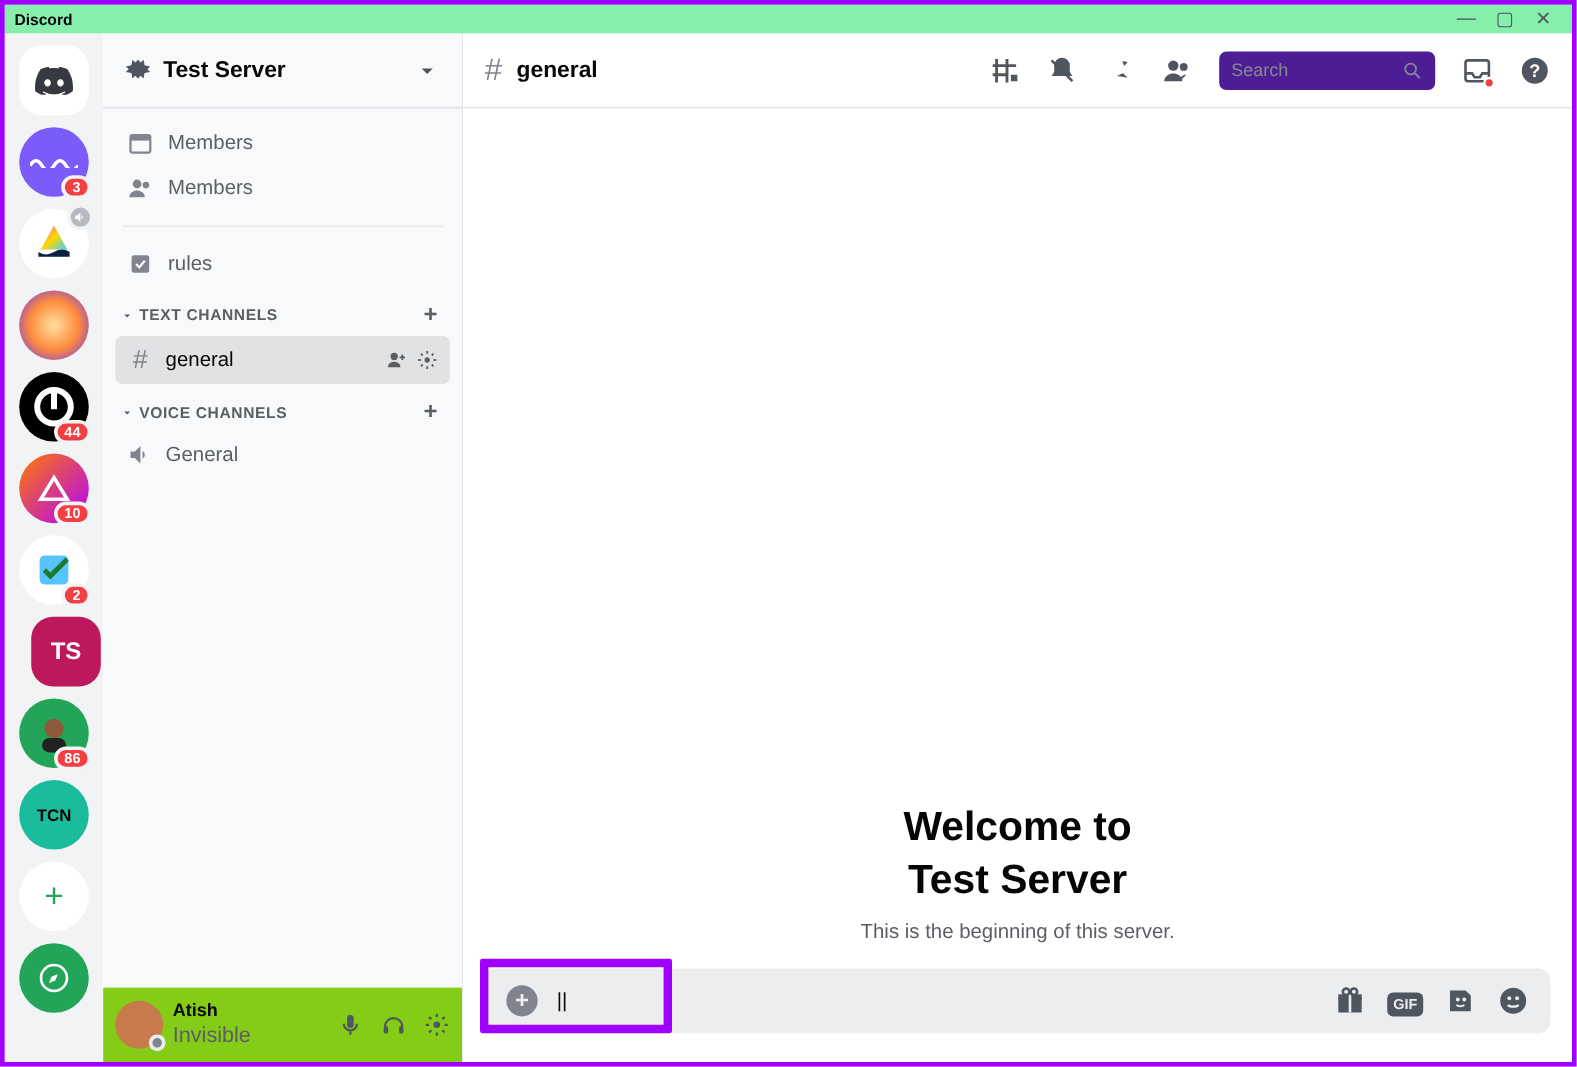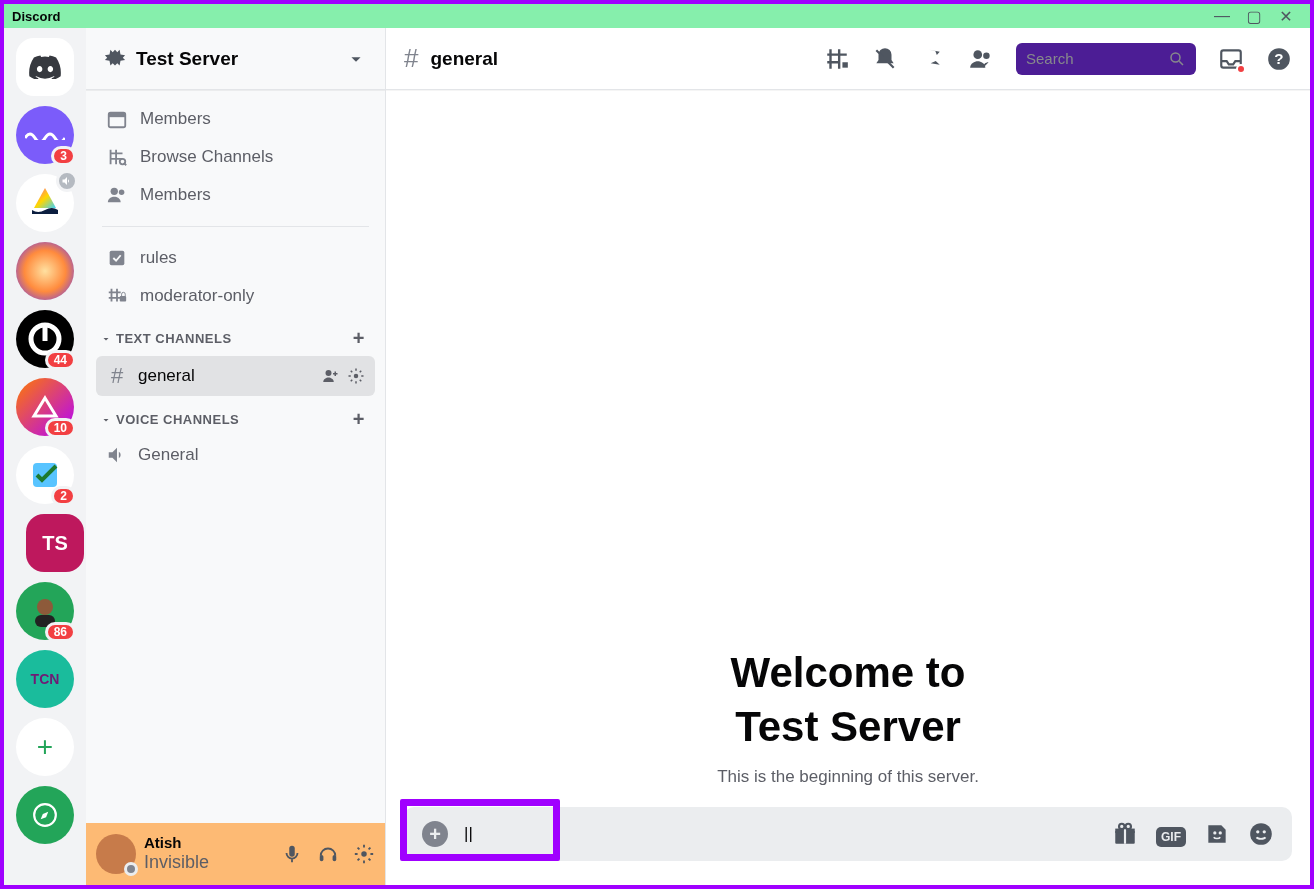--- a/index.html
+++ b/index.html
@@ -14,21 +14,21 @@
   
   .rail { width: 82px; background: #f2f3f5; display: flex; flex-direction: column; align-items: center; padding-top: 10px; gap: 10px; }
   .server-pill { width: 58px; height: 58px; border-radius: 50%; background: #fff; display: flex; align-items: center; justify-content: center; position: relative; cursor: pointer; }
   .server-pill.selected { border-radius: 18px; background: #fff; }
   .server-pill.purple { background: #7b5cfa; }
   .server-pill.black { background: #000; }
   .server-pill.green-av { background: #23a559; }
   .server-pill.grad1 { background: linear-gradient(135deg,#ff7b00,#b300ff); }
   .server-pill.teal { background: #1abc9c; }
   .server-pill.blue-round { background: #be185d; border-radius: 18px; color:#fff; font-weight:700; font-size:20px;margin-left:20px; }
-  .server-pill .inner-txt { color: #701a75; font-weight: 700; }
+  .server-pill .inner-txt { color: #000000; font-weight: 700; }
   .server-pill .badge { position: absolute; bottom: -2px; right: -2px; background: #f23f42; color: #fff; font-size: 12px; font-weight: 700; border-radius: 10px; padding: 1px 6px; border: 3px solid #f2f3f5; line-height: 1; }
   .server-pill .mute-dot { position: absolute; top: -4px; right: -4px; width: 22px; height: 22px; background: #b5bac1; border-radius: 50%; border: 3px solid #f2f3f5; display:flex; align-items:center; justify-content:center; }
   .rail .add-server { background: #fff; color: #23a559; font-size: 28px; font-weight: 400; }
   .rail .explore { background: #23a559; color: #fff; }
   .discord-logo svg { width: 32px; height: 24px; }
   .sailboat { background: #fff; }
   .wave-icon { width:40px; height:10px; }
 
   
   .sidebar { width: 300px; background: #f8f9fa; display: flex; flex-direction: column; border-right: 1px solid #e3e5e8; }
@@ -38,39 +38,39 @@
   .sidebar-list { flex: 1; overflow: auto; padding: 10px 10px; }
   .sb-item { display: flex; align-items: center; gap: 12px; padding: 8px 10px; border-radius: 6px; color: #5c5e66; font-size: 17px; font-weight: 500; cursor: pointer; }
   .sb-item .ico { width: 22px; display:flex; justify-content:center; color:#80848e; }
   .sb-divider { height: 1px; background: #e3e5e8; margin: 12px 6px; }
   .sb-category { display: flex; align-items: center; padding: 12px 4px 6px 4px; color: #5c5e66; font-size: 13px; font-weight: 700; letter-spacing: 0.5px; }
   .sb-category .plus { margin-left: auto; color: #5c5e66; font-size: 20px; padding-right:6px; }
   .channel-item { display: flex; align-items: center; gap: 10px; padding: 7px 10px; border-radius: 6px; color: #5c5e66; font-size: 17px; font-weight: 500; cursor: pointer; position:relative; }
   .channel-item.selected { background: #e1e2e4; color: #060607; }
   .channel-item .hash { font-size: 22px; color: #80848e; width:22px; text-align:center; }
   .channel-item .trail { margin-left: auto; display: flex; gap: 8px; color: #5c5e66; }
-  .user-panel { height: 62px; background: #fdba74; display: flex; align-items: center; padding: 0 10px; gap: 8px; }
+  .user-panel { height: 62px; background: #84cc16; display: flex; align-items: center; padding: 0 10px; gap: 8px; }
   .user-panel .avatar { width: 40px; height: 40px; border-radius: 50%; background: #c77b4a; position: relative; }
   .user-panel .avatar .status-dot { position: absolute; bottom: -2px; right: -2px; width: 14px; height: 14px; border-radius: 50%; background: #80848e; border: 3px solid #ebedef; }
   .user-panel .names { display: flex; flex-direction: column; line-height: 1.2; }
   .user-panel .uname { font-size: 15px; font-weight: 700; color: #060607; }
   .user-panel .ustat { font-size: 18px; color: #5c5e66; }
   .user-panel .ubtns { margin-left: auto; display: flex; gap: 14px; color: #4f5660; }
   .user-panel .ubtns span { cursor:pointer; }
 
   
   .main { flex: 1; display: flex; flex-direction: column; background: #fff; }
   .chan-header { height: 62px; display: flex; align-items: center; padding: 0 18px; border-bottom: 1px solid #e3e5e8; box-shadow: 0 1px 0 rgba(0,0,0,0.04); gap: 12px; }
   .chan-header .hash { font-size: 26px; color: #80848e; }
   .chan-header .chname { font-size: 19px; font-weight: 700; color: #060607; }
   .chan-header .right { margin-left: auto; display: flex; align-items: center; gap: 22px; color: #4f5660; }
   .searchbox { width: 180px; height: 32px; background: #4c1d95; border-radius: 6px; display: flex; align-items: center; padding: 0 10px; color: #87898c; font-size: 15px; }
   .searchbox .sicon { margin-left: auto; }
   .content { flex: 1; display: flex; flex-direction: column; justify-content: flex-end; align-items: center; padding-bottom: 20px; }
-  .welcome-title { font-size: 42px; font-weight: 800; color: #060607; text-align: center; line-height: 1.3; }
+  .welcome-title { font-size: 34px; font-weight: 800; color: #060607; text-align: center; line-height: 1.3; }
   .welcome-sub { font-size: 17px; color: #5c5e66; margin-top: 12px; }
   .composer-wrap { padding: 0 18px 24px 18px; }
   .composer { height: 54px; background: #ebedef; border-radius: 10px; display: flex; align-items: center; padding: 0 18px; gap: 16px; position:relative; }
   .composer .plusbtn { width: 26px; height: 26px; border-radius: 50%; background: #80848e; color: #ebedef; display:flex; align-items:center; justify-content:center; font-size:20px; font-weight:700; }
   .composer input { flex: 1; border: none; background: transparent; font-size: 17px; color: #060607; outline: none; }
   .composer .rbtns { display: flex; gap: 18px; color: #4f5660; font-size: 20px; align-items:flex-end; }
   .gif-pill { background:#4f5660; color:#ebedef; font-size:12px; font-weight:800; padding:3px 5px; border-radius:5px; }
   .highlight-box { position: absolute; left: -4px; top: -8px; width: 160px; height: 62px; border: 7px solid #a000ff; pointer-events: none; border-radius:2px; }
 
   svg { display: block; }
@@ -182,56 +182,36 @@
               <svg class="icon20" viewBox="0 0 24 24">
                 <rect x="3" y="5" width="18" height="16" rx="2" fill="none" stroke="#80848e" stroke-width="2"></rect>
                 <rect x="3" y="5" width="18" height="5" fill="#80848e"></rect>
               </svg>
             </span>
           <span>Members</span>
         </div>
         <div class="sb-item">
           <span class="ico">
               <svg class="icon20" viewBox="0 0 24 24">
-                <path stroke="#80848e" stroke-width="2" d="M5 4v16M11 4v16M4 8h14M4 14h14"></path>
-                <circle cx="18" cy="17" r="3" fill="none" stroke="#80848e" stroke-width="2"></circle>
-                <path d="M20 19l2 2" stroke="#80848e" stroke-width="2"></path>
-              </svg>
-            </span>
-          <span>Browse Channels</span>
-        </div>
-        <div class="sb-item">
-          <span class="ico">
-              <svg class="icon20" viewBox="0 0 24 24">
                 <circle cx="9" cy="8" r="4" fill="#80848e"></circle>
                 <path d="M2 20c0-4 4-6 7-6s7 2 7 6" fill="#80848e"></path>
                 <circle cx="17" cy="9" r="3" fill="#80848e"></circle>
               </svg>
             </span>
           <span>Members</span>
         </div>
         <div class="sb-divider"></div>
         <div class="sb-item">
           <span class="ico">
               <svg class="icon20" viewBox="0 0 24 24">
                 <rect x="4" y="4" width="16" height="16" rx="2" fill="#80848e"></rect>
                 <path d="M8 12l3 3 5-6" stroke="#f8f9fa" stroke-width="2" fill="none"></path>
               </svg>
             </span>
           <span>rules</span>
-        </div>
-        <div class="sb-item">
-          <span class="ico">
-              <svg class="icon20" viewBox="0 0 24 24">
-                <path stroke="#80848e" stroke-width="2" d="M6 4v14M12 4v14M3 8h13M3 14h13"></path>
-                <rect x="15" y="12" width="7" height="6" rx="1" fill="#80848e"></rect>
-                <path d="M17 12v-2a2 2 0 0 1 4 0v2" stroke="#80848e" fill="none"></path>
-              </svg>
-            </span>
-          <span>moderator-only</span>
         </div>
 
         <div class="sb-category">
           <svg width="12" height="12" viewBox="0 0 24 24">
               <path fill="#5c5e66" d="M7 10l5 5 5-5z"></path>
             </svg>
           <span style="margin-left:4px;">TEXT CHANNELS</span>
           <span class="plus">+</span>
         </div>
         <div class="channel-item selected">

